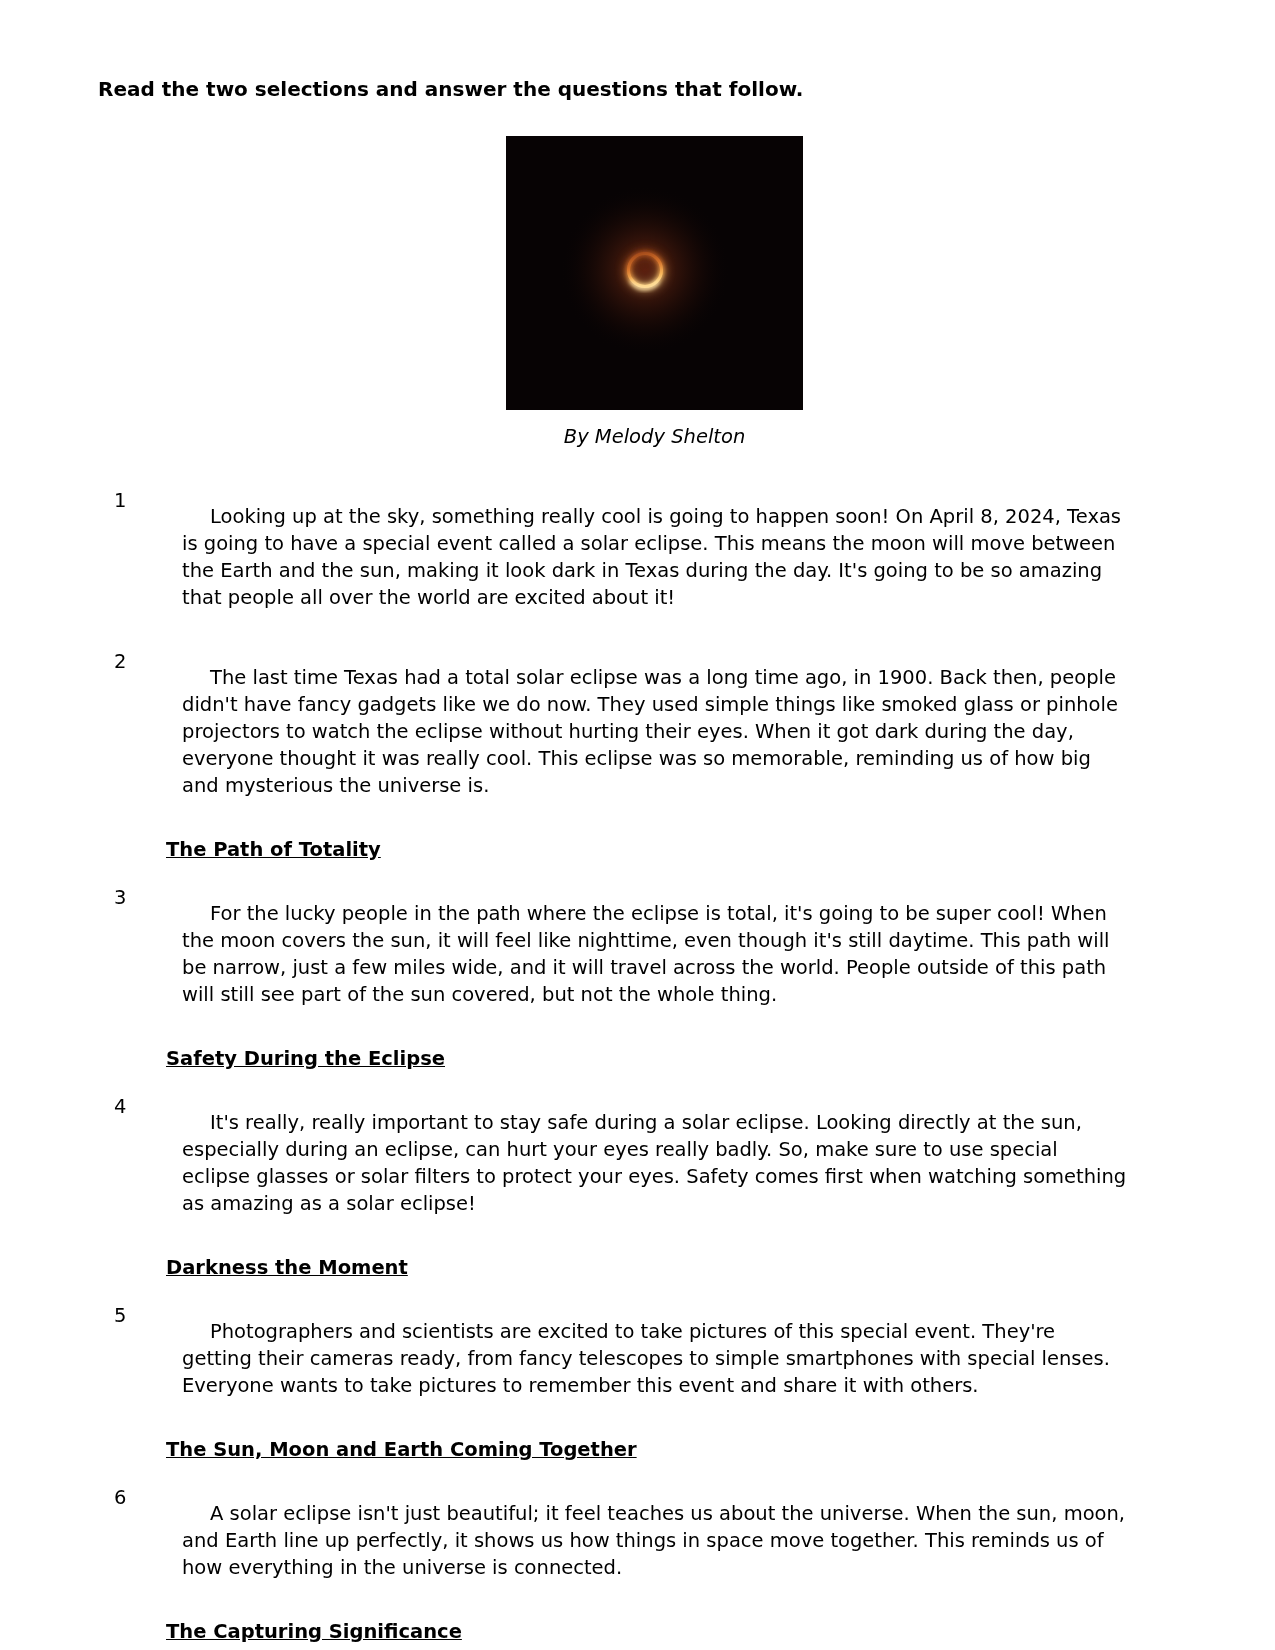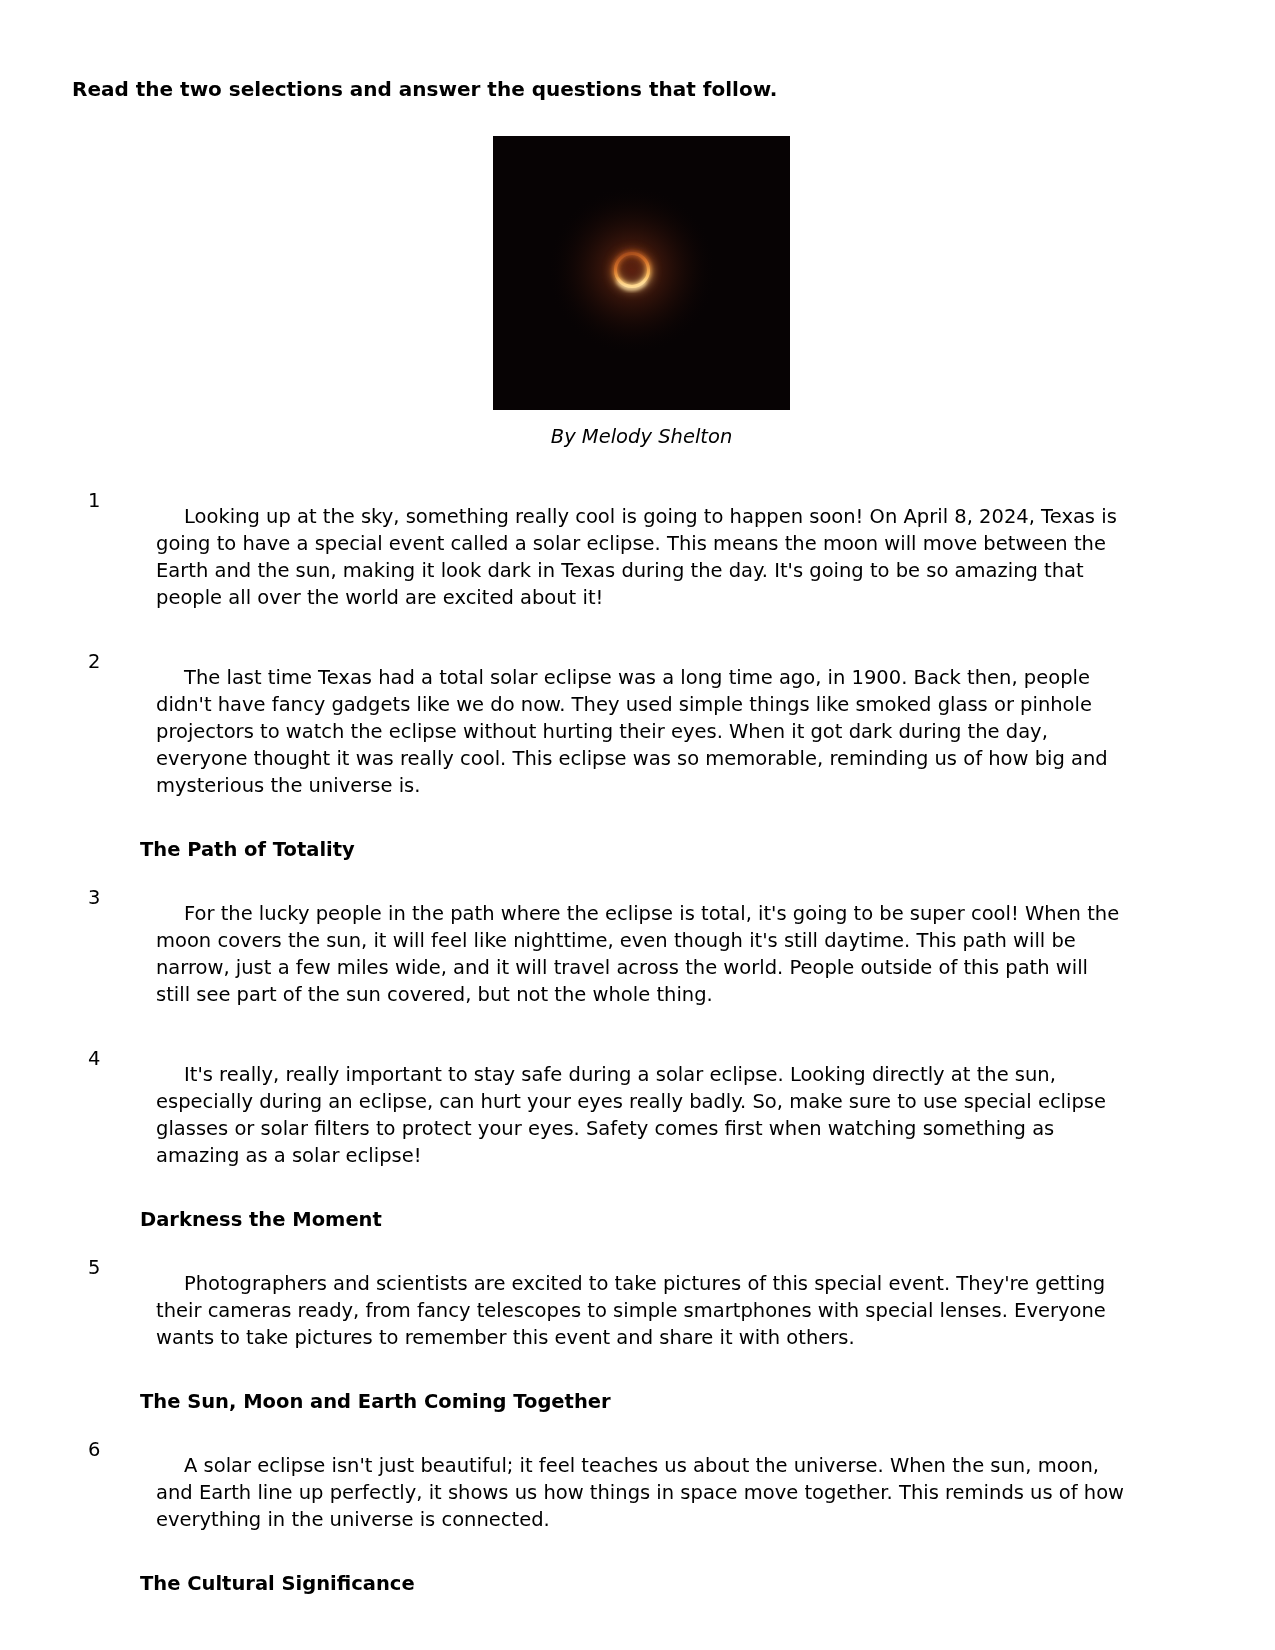--- a/index.html
+++ b/index.html
@@ -8,21 +8,21 @@
     height: 1650px;
     background: #ffffff;
     color: #000000;
     font-family: "DejaVu Sans", "Liberation Sans", sans-serif;
     overflow: hidden;
   }
   .page {
     box-sizing: border-box;
     width: 1275px;
     height: 1204px;
-    padding: 76px 132px 0 72px;
+    padding: 76px 132px 0 98px;
     border-radius: 19px;
   }
   .instruction {
     font-size: 20px;
     line-height: 27px;
     font-weight: bold;
     margin: 0 0 14px 0;
   }
   .title {
     font-size: 20px;
@@ -58,20 +58,21 @@
   .ptext {
     flex: 1;
     margin: 16px;
     text-indent: 28px;
   }
   .heading {
     font-size: 19.5px;
     line-height: 27px;
     font-weight: bold;
     margin: 0 0 21px 68px;
+    text-decoration: underline;
   }
 </style>
 </head>
 <body>
 
 <div class="page">
 
   <p class="instruction">Read the two selections and answer the questions that follow.</p>
 
 
@@ -115,30 +116,31 @@
       </div>
       <div class="para">
         <span class="num">2</span>
         <p class="ptext">The last time Texas had a total solar eclipse was a long time ago, in 1900. Back then, people didn't have fancy gadgets like we do now. They used simple things like smoked glass or pinhole projectors to watch the eclipse without hurting their eyes. When it got dark during the day, everyone thought it was really cool. This eclipse was so memorable, reminding us of how big and mysterious the universe is.</p>
       </div>
       <h2 class="heading">The Path of Totality</h2>
       <div class="para">
         <span class="num">3</span>
         <p class="ptext">For the lucky people in the path where the eclipse is total, it's going to be super cool! When the moon covers the sun, it will feel like nighttime, even though it's still daytime. This path will be narrow, just a few miles wide, and it will travel across the world. People outside of this path will still see part of the sun covered, but not the whole thing.</p>
       </div>
+      <h2 class="heading">Safety During the Eclipse</h2>
       <div class="para">
         <span class="num">4</span>
         <p class="ptext">It's really, really important to stay safe during a solar eclipse. Looking directly at the sun, especially during an eclipse, can hurt your eyes really badly. So, make sure to use special eclipse glasses or solar filters to protect your eyes. Safety comes first when watching something as amazing as a solar eclipse!</p>
       </div>
       <h2 class="heading">Darkness the Moment</h2>
       <div class="para">
         <span class="num">5</span>
         <p class="ptext">Photographers and scientists are excited to take pictures of this special event. They're getting their cameras ready, from fancy telescopes to simple smartphones with special lenses. Everyone wants to take pictures to remember this event and share it with others.</p>
       </div>
       <h2 class="heading">The Sun, Moon and Earth Coming Together</h2>
       <div class="para">
         <span class="num">6</span>
         <p class="ptext">A solar eclipse isn't just beautiful; it feel teaches us about the universe. When the sun, moon, and Earth line up perfectly, it shows us how things in space move together. This reminds us of how everything in the universe is connected.</p>
       </div>
-      <h2 class="heading">The Cultural Significance</h2>
+      <h2 class="heading">The Capturing Significance</h2>
     </div>
 
 </div>
 
 </body></html>

